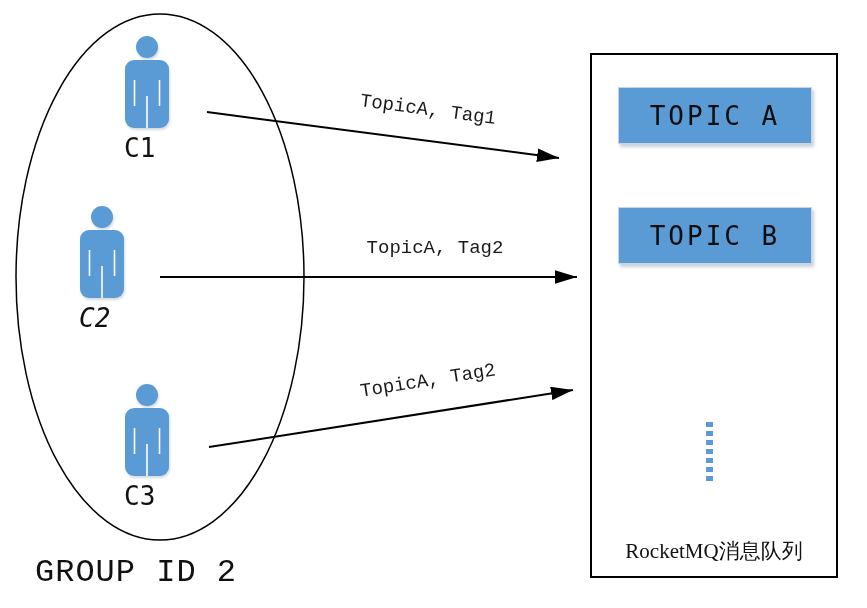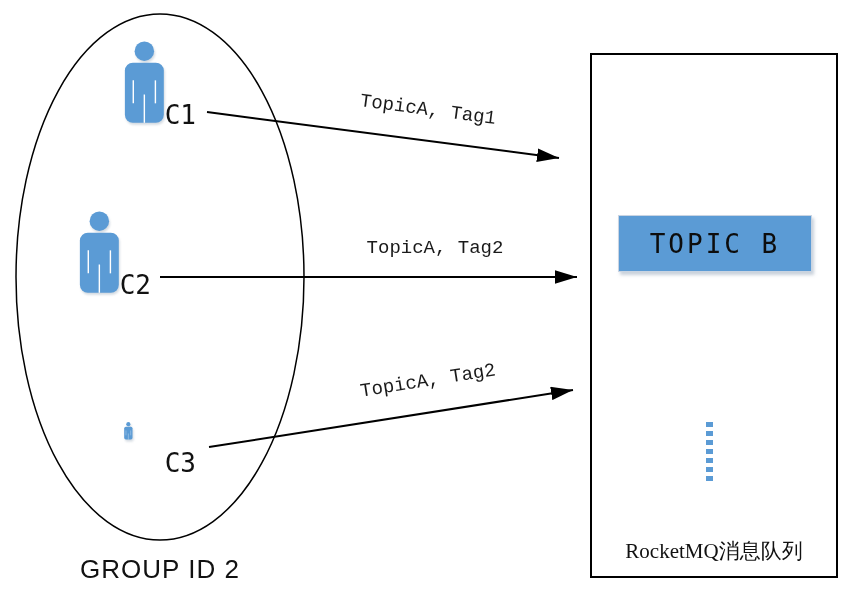--- a/index.html
+++ b/index.html
@@ -10,37 +10,37 @@
     overflow:hidden;
     font-family:"DejaVu Sans Mono", monospace;
   }
   svg.overlay{
     position:absolute;left:0;top:0;width:867px;height:608px;
     z-index:1;
   }
   
   .consumer{
     position:absolute;width:72px;
-    display:flex;flex-direction:row;align-items:flex-end;
+    display:flex;flex-direction:column;align-items:flex-start;
     z-index:2;
   }
   .consumer .person{
     width:46px;height:94px;
     filter:drop-shadow(1px 2px 1px rgba(130,150,170,0.35));
   }
   .consumer .clabel{
     margin-top:3px;
     font-size:26px;color:#111111;
     font-family:"DejaVu Sans Mono", monospace;
   }
   .group-label{
     position:absolute;left:35px;top:554px;width:250px;
-    text-align:center;
-    font-size:26px;letter-spacing:1px;color:#111111;
-    font-family:Liberation Sans, sans-serif;
+    text-align:left;
+    font-size:32px;letter-spacing:1px;color:#111111;
+    font-family:Liberation Mono, monospace;
     z-index:2;
   }
   
   .arrow-label{
     position:absolute;width:150px;text-align:center;
     font-family:"Liberation Mono", monospace;
     font-size:19px;color:#1a1a1a;white-space:nowrap;
     z-index:3;
   }
   .arrow-label.a1{left:353px;top:99px;transform:rotate(7.5deg);}
@@ -53,21 +53,21 @@
     z-index:2;
   }
   .topic-box{
     position:absolute;left:26px;width:192px;height:55px;
     background:#5B9BD5;
     border:1px solid #c9d4e2;
     box-shadow:2px 3px 3px rgba(150,165,185,0.5);
     display:flex;align-items:center;justify-content:center;
   }
   .topic-box.t0{top:32px;}
-  .topic-box.t1{top:160px;}
+  .topic-box.t1{top:152px;}
   .topic-box.t2{top:282px;}
   .topic-label{
     font-family:"DejaVu Sans Mono", monospace;
     font-size:26px;letter-spacing:3px;color:#0d0d0d;
   }
   .queue-ellipsis{
     position:absolute;left:114px;top:367px;width:7px;height:62px;
     background:repeating-linear-gradient(
       to bottom,
       #5B9BD5 0px, #5B9BD5 5px,
@@ -102,49 +102,52 @@
     <svg class="person" viewBox="0 0 46 94" xmlns="http://www.w3.org/2000/svg">
       <circle cx="23" cy="11" r="11" fill="#5B9BD5"></circle>
       <rect x="1" y="24" width="44" height="68" rx="9" fill="#5B9BD5"></rect>
       <line x1="10.5" y1="44" x2="10.5" y2="70" stroke="#ffffff" stroke-width="1.6"></line>
       <line x1="35.5" y1="44" x2="35.5" y2="70" stroke="#ffffff" stroke-width="1.6"></line>
       <line x1="23" y1="60" x2="23" y2="92" stroke="#ffffff" stroke-width="1.6"></line>
     </svg>
     <div class="clabel">C1</div>
   </div>
 
-  <div class="consumer" style="left:79px;top:206px;">
+  <div class="consumer" style="left:79px;top:206px;font-style:italic;">
     <svg class="person" viewBox="0 0 46 94" xmlns="http://www.w3.org/2000/svg">
       <circle cx="23" cy="11" r="11" fill="#5B9BD5"></circle>
       <rect x="1" y="24" width="44" height="68" rx="9" fill="#5B9BD5"></rect>
       <line x1="10.5" y1="44" x2="10.5" y2="70" stroke="#ffffff" stroke-width="1.6"></line>
       <line x1="35.5" y1="44" x2="35.5" y2="70" stroke="#ffffff" stroke-width="1.6"></line>
       <line x1="23" y1="60" x2="23" y2="92" stroke="#ffffff" stroke-width="1.6"></line>
     </svg>
     <div class="clabel">C2</div>
   </div>
 
-  <div class="consumer" style="left:124px;top:384px;gap:32px;">
+  <div class="consumer" style="left:124px;top:384px;">
     <svg class="person" viewBox="0 0 46 94" xmlns="http://www.w3.org/2000/svg">
       <circle cx="23" cy="11" r="11" fill="#5B9BD5"></circle>
       <rect x="1" y="24" width="44" height="68" rx="9" fill="#5B9BD5"></rect>
       <line x1="10.5" y1="44" x2="10.5" y2="70" stroke="#ffffff" stroke-width="1.6"></line>
       <line x1="35.5" y1="44" x2="35.5" y2="70" stroke="#ffffff" stroke-width="1.6"></line>
       <line x1="23" y1="60" x2="23" y2="92" stroke="#ffffff" stroke-width="1.6"></line>
     </svg>
     <div class="clabel">C3</div>
   </div>
 
   <div class="group-label">GROUP ID 2</div>
 
   <div class="arrow-label a1">TopicA, Tag1</div>
   <div class="arrow-label a2">TopicA, Tag2</div>
   <div class="arrow-label a3">TopicA, Tag2</div>
 
   <div class="broker">
+    <div class="topic-box t0">
+      <span class="topic-label">TOPIC A</span>
+    </div>
     <div class="topic-box t1">
       <span class="topic-label">TOPIC B</span>
     </div>
     <div class="queue-ellipsis"></div>
     <div class="broker-title">RocketMQ消息队列</div>
   </div>
 
 </div>
 
 </body></html>

